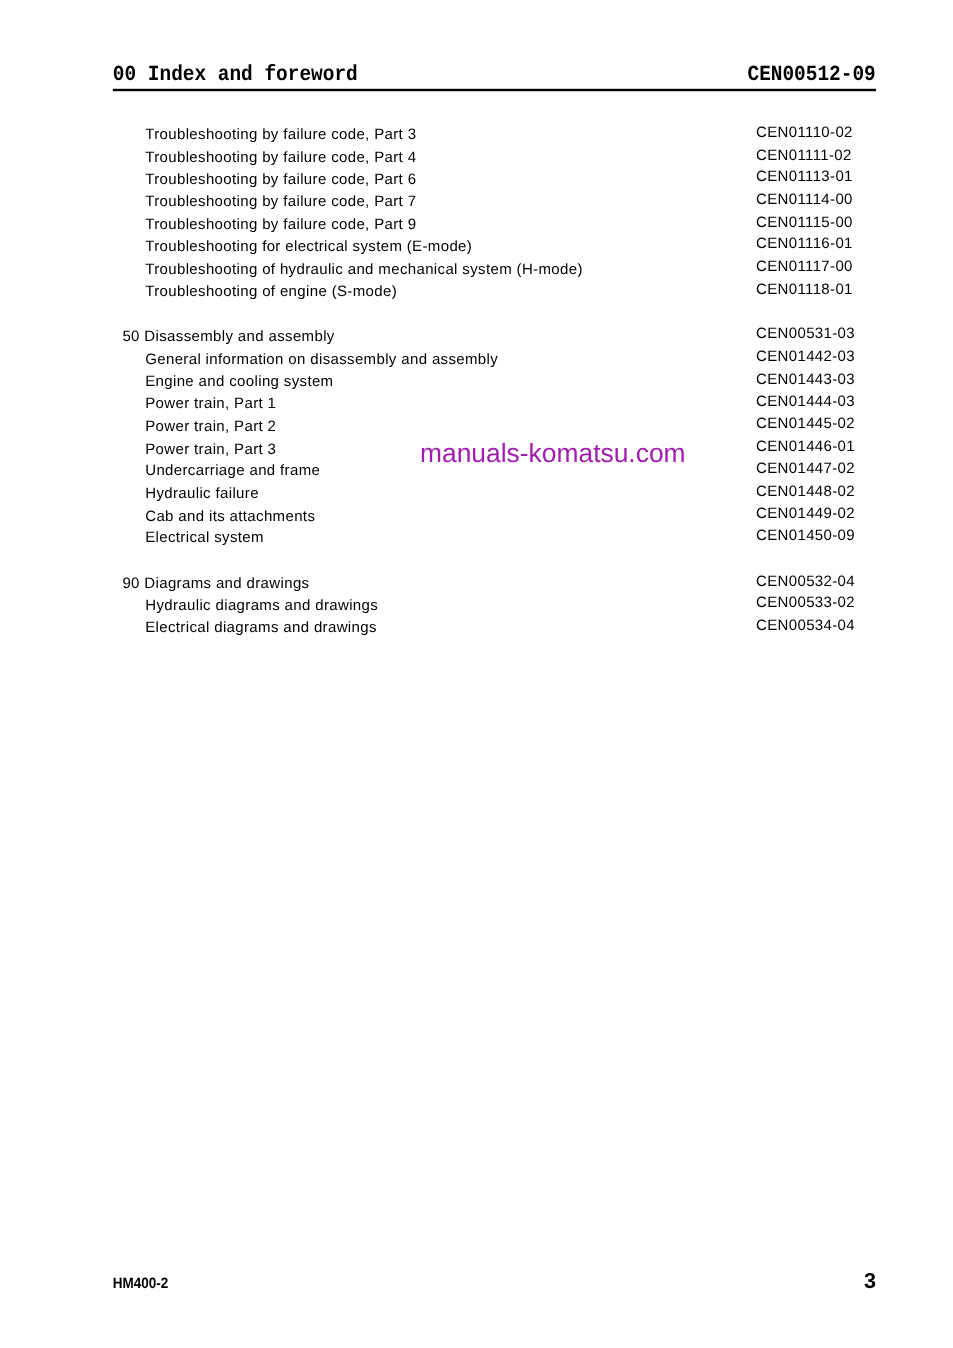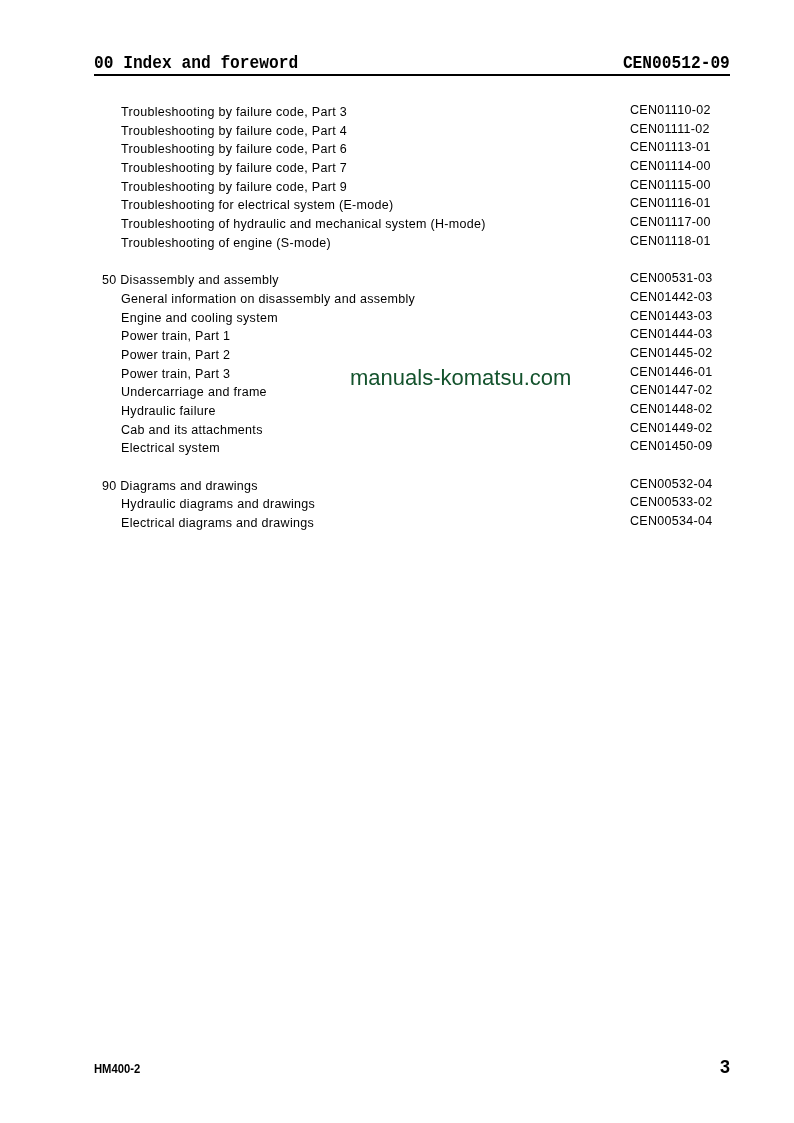--- a/index.html
+++ b/index.html
@@ -61,21 +61,21 @@
       top: 0;
       white-space: nowrap;
     }
     .gap { height: 18.7px; }
     .watermark {
       position: absolute;
       left: 350px;
       top: 365px;
       font-family: "Liberation Sans", sans-serif;
       font-size: 22px;
-      color: #14532d;
+      color: #a21caf;
       white-space: nowrap;
     }
     .footer-model {
       position: absolute;
       left: 94px;
       top: 1062px;
       font-weight: bold;
       font-size: 12.5px;
       transform: scaleX(0.9);
       transform-origin: left top;

